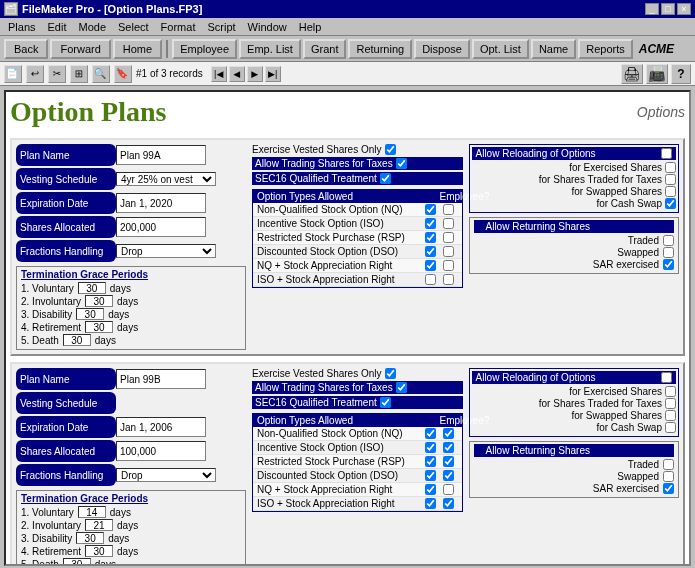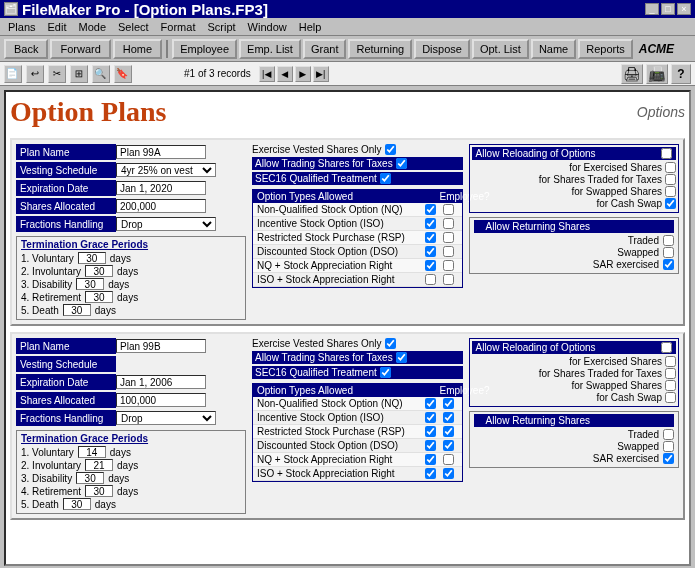--- a/index.html
+++ b/index.html
@@ -16,21 +16,21 @@
     .title-bar {
       background: #000080;
       color: white;
       padding: 2px 4px;
       display: flex;
       align-items: center;
       justify-content: space-between;
       height: 18px;
     }
     .title-bar-left { display: flex; align-items: center; gap: 4px; }
-    .title-bar-title { font-size: 15px; font-weight: bold; }
+    .title-bar-title { font-size: 11px; font-weight: bold; }
     .title-bar-buttons { display: flex; gap: 2px; }
     .tb-btn {
       background: #c0c0c0;
       border: 1px solid #808080;
       width: 14px; height: 12px;
       font-size: 9px;
       display: flex; align-items: center; justify-content: center;
       cursor: pointer;
     }
     .app-icon { width: 14px; height: 14px; background: #c0c0c0; border: 1px solid #808080; display: flex; align-items: center; justify-content: center; font-size: 9px; }
@@ -99,21 +99,21 @@
       border: 2px inset #808080;
       height: calc(568px - 18px - 18px - 26px - 22px - 8px);
       overflow-y: auto;
       overflow-x: hidden;
     }
 
     
     .page-title {
       font-size: 28px;
       font-weight: bold;
-      color: #c2410c;
+      color: #4d7c0f;
       font-family: serif;
       margin-bottom: 6px;
     }
     .title-icon-btn {
       background: #c0c0c0;
       border: 1px outset #e0e0e0;
       width: 18px; height: 18px;
       display: flex; align-items: center; justify-content: center;
       font-size: 10px; cursor: pointer;
     }
@@ -138,29 +138,29 @@
       align-items: center;
       margin-bottom: 2px;
     }
     .field-label {
       background: #000080;
       color: white;
       padding: 1px 4px;
       font-size: 10px;
       width: 100px;
       min-width: 100px;
-      height: 16px;
-      display: flex; align-items: center;
+      height: 22px;
+      display: flex; align-items: center; border-radius: 6px;
     }
     .field-value {
       background: white;
       border: 1px inset #808080;
       padding: 0 3px;
       font-size: 10px;
-      height: 14px;
+      height: 20px;
       min-width: 90px;
       display: flex; align-items: center;
     }
     .field-select {
       background: white;
       border: 1px inset #808080;
       font-size: 10px;
       height: 14px;
       min-width: 100px;
     }
@@ -281,21 +281,21 @@
 
 <div style="background:#f0f0f0; border-bottom:1px solid #808080; display:flex; align-items:center; padding:2px 4px; gap:4px; height:24px;">
 
   <div class="title-icon-btn">📄</div>
   <div class="title-icon-btn">↩</div>
   <div class="title-icon-btn">✂</div>
   <div class="title-icon-btn">⊞</div>
   <div class="title-icon-btn">🔍</div>
   <div class="title-icon-btn">🔖</div>
 
-  <span style="font-size:10px;margin-left:48px;">#1 of 3 records</span>
+  <span style="font-size:10px;">#1 of 3 records</span>
 
   <div class="record-nav">
     <div class="nav-btn">|◀</div>
     <div class="nav-btn">◀</div>
     <div class="nav-btn">▶</div>
     <div class="nav-btn">▶|</div>
   </div>
 
   <div style="margin-left:auto; display:flex; gap:3px;">
     <div class="print-btn">🖨</div>

